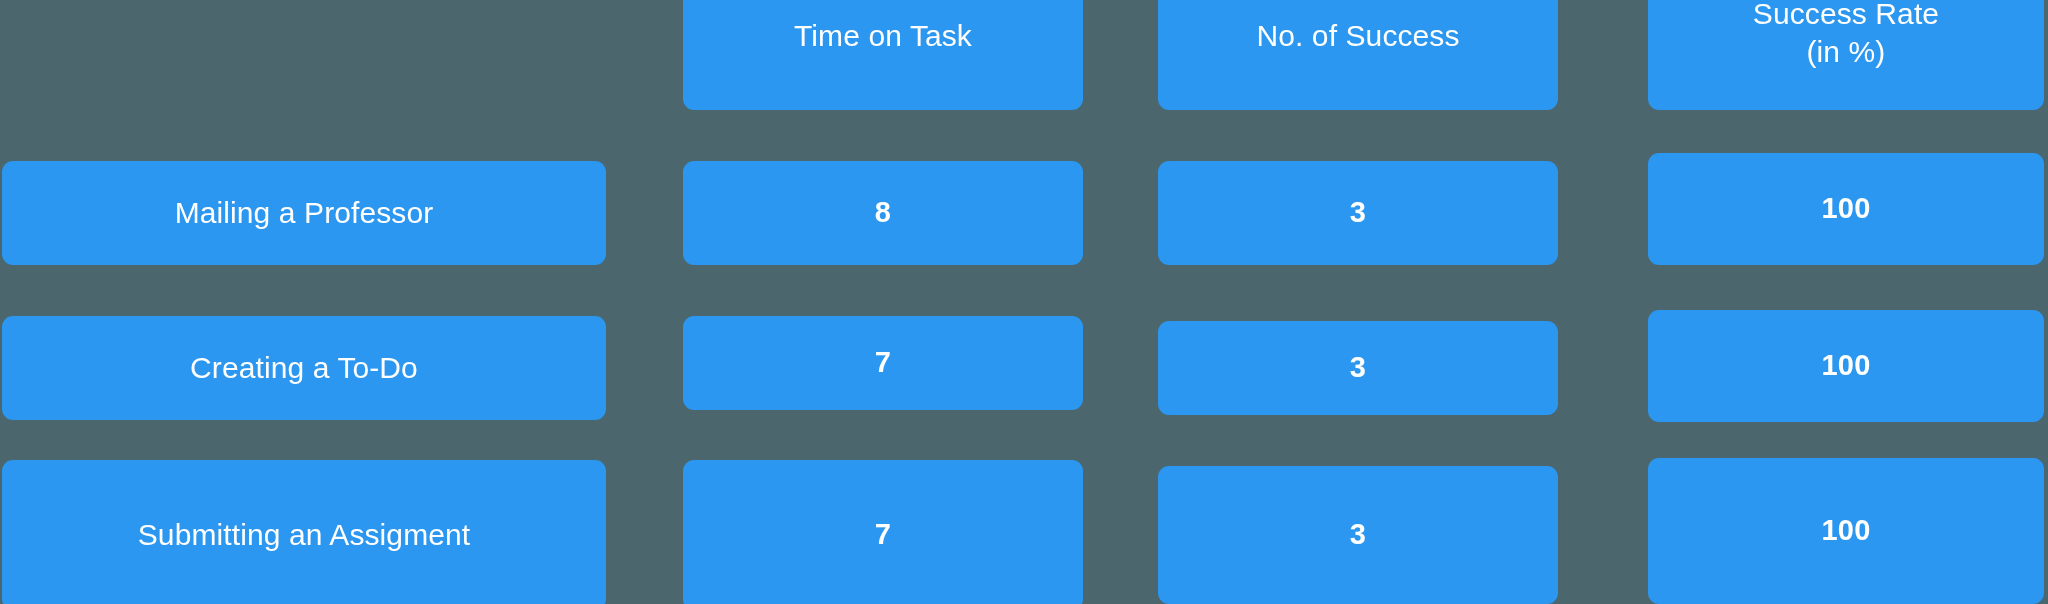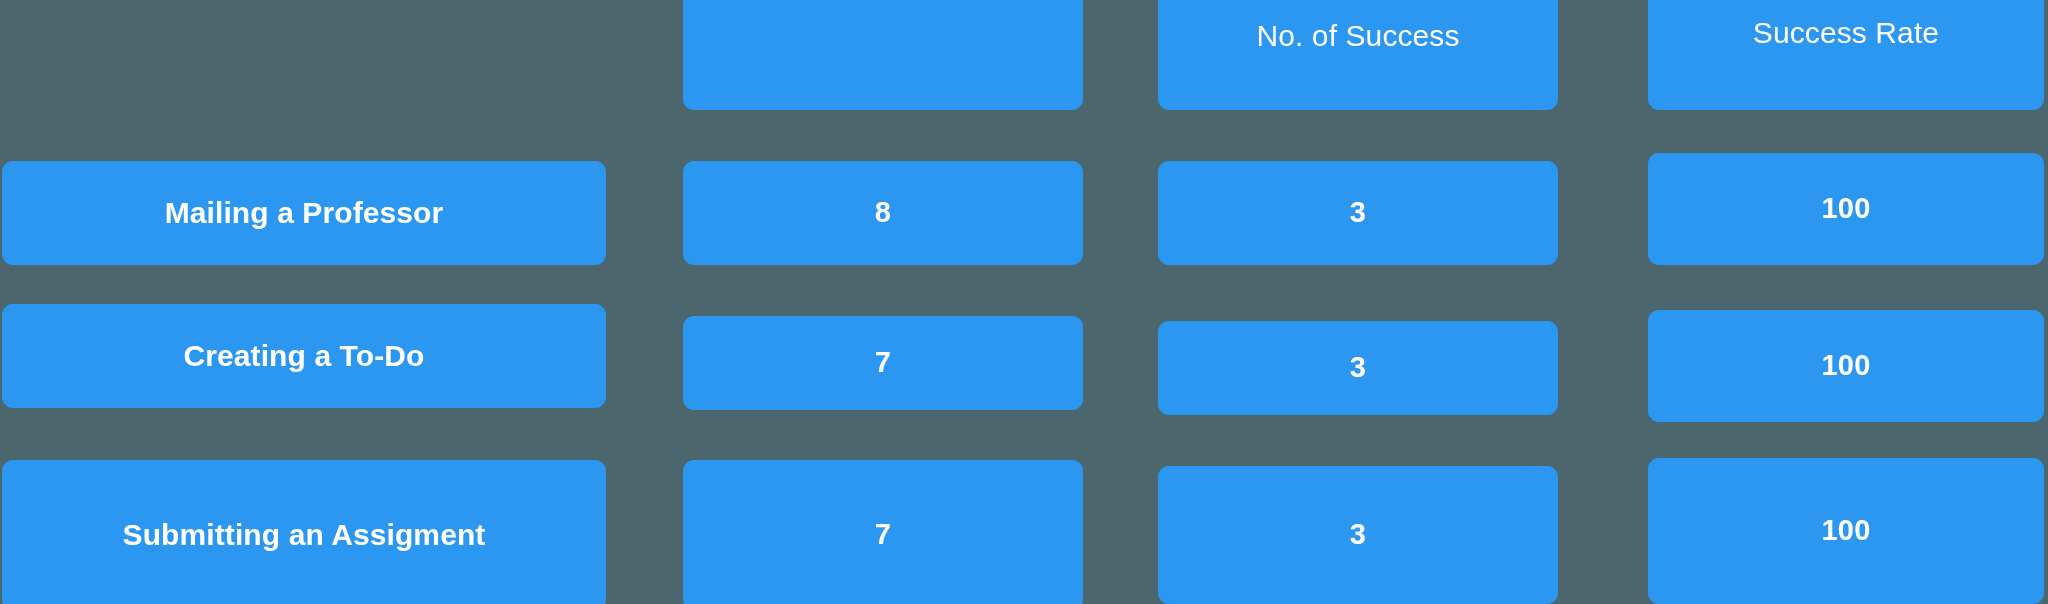--- a/index.html
+++ b/index.html
@@ -37,21 +37,21 @@
   }
 
   .cell.header {
     font-size: 30px;
     font-weight: 400;
     letter-spacing: 0.1px;
   }
 
   .cell.task-label {
     font-size: 30px;
-    font-weight: 700;
+    font-weight: 400;
     letter-spacing: 0.1px;
   }
 
   .cell.value {
     font-size: 29px;
     font-weight: 700;
     letter-spacing: 0.2px;
   }
 
   .cell .lines {
@@ -73,50 +73,52 @@
   .row-header.col-rate   { top: -40px; height: 150px; }
   .row-header { padding-bottom: 4px; }
 
   
   .row-1.col-task   { top: 161px; height: 104px; }
   .row-1.col-time   { top: 161px; height: 104px; }
   .row-1.col-clicks { top: 161px; height: 104px; }
   .row-1.col-rate   { top: 153px; height: 112px; }
 
   
-  .row-2.col-task   { top: 304px; height: 104px; }
+  .row-2.col-task   { top: 316px; height: 104px; }
   .row-2.col-time   { top: 316px; height: 94px;  }
   .row-2.col-clicks { top: 321px; height: 94px;  }
   .row-2.col-rate   { top: 310px; height: 112px; }
 
   
   .row-3.col-task   { top: 460px; height: 150px; }
   .row-3.col-time   { top: 460px; height: 150px; }
   .row-3.col-clicks { top: 466px; height: 138px; }
   .row-3.col-rate   { top: 458px; height: 146px; }
 </style>
 </head>
 <body>
 
 <div id="metrics-table">
 
   <div class="cell header row-header col-time">
     <span class="lines">
+      <span class="l1">Time on Task</span>
     </span>
   </div>
 
   <div class="cell header row-header col-clicks">
     <span class="lines">
       <span class="l1">No. of Success</span>
     </span>
   </div>
 
   <div class="cell header row-header col-rate">
     <span class="lines">
       <span class="l1">Success Rate</span>
+      <span class="l2">(in %)</span>
     </span>
   </div>
 
   <div class="cell task-label row-1 col-task">Mailing a Professor</div>
   <div class="cell value row-1 col-time">8</div>
   <div class="cell value row-1 col-clicks">3</div>
   <div class="cell value row-1 col-rate">100</div>
 
   <div class="cell task-label row-2 col-task">Creating a To-Do</div>
   <div class="cell value row-2 col-time">7</div>

